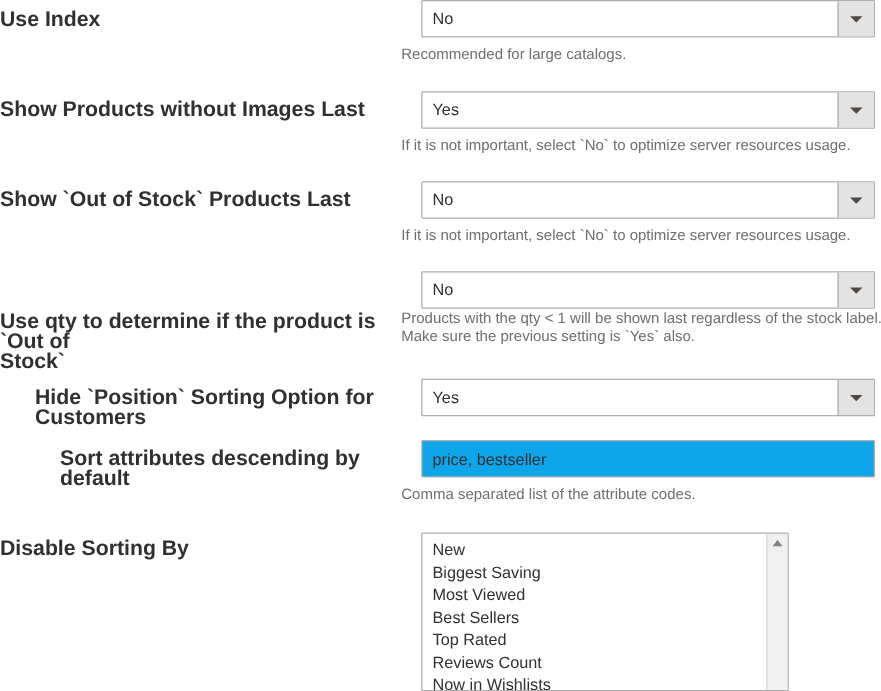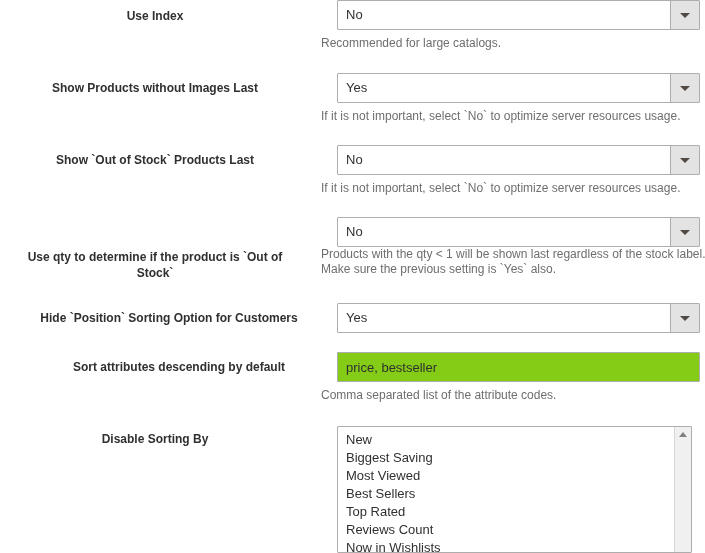--- a/index.html
+++ b/index.html
@@ -26,22 +26,22 @@
   .field-row {
     position: absolute;
     left: 0;
     width: 705px;
   }
 
   .field-label {
     position: absolute;
     left: 0;
     width: 310px;
-    text-align: center;
-    font-size: 12px;
+    text-align: left;
+    font-size: 17px;
     font-weight: bold;
     line-height: 16px;
     color: #303030;
     padding-right: 0;
     box-sizing: border-box;
   }
 
   .field-control {
     position: absolute;
     left: 321px;
@@ -90,21 +90,21 @@
     border-right: 5px solid transparent;
     border-top: 5px solid #514943;
   }
 
   
   .ui-textinput {
     width: 363px;
     height: 30px;
     box-sizing: border-box;
     border: 1px solid #adadad;
-    background: #84cc16;
+    background: #0ea5e9;
     border-radius: 1px;
     font-family: "Liberation Sans", sans-serif;
     font-size: 13px;
     color: #303030;
     padding: 0 8px;
     line-height: 28px;
     outline: none;
   }
 
   
@@ -113,21 +113,21 @@
     left: 321px;
     font-size: 12px;
     line-height: 15px;
     color: #6e6e6e;
     white-space: pre;
   }
 
   
   .ui-multiselect {
     position: relative;
-    width: 355px;
+    width: 294px;
     height: 127px;
     box-sizing: border-box;
     border: 1px solid #adadad;
     background: #ffffff;
     border-radius: 1px;
     overflow: hidden;
   }
   .ms-options {
     position: absolute;
     left: 0;

